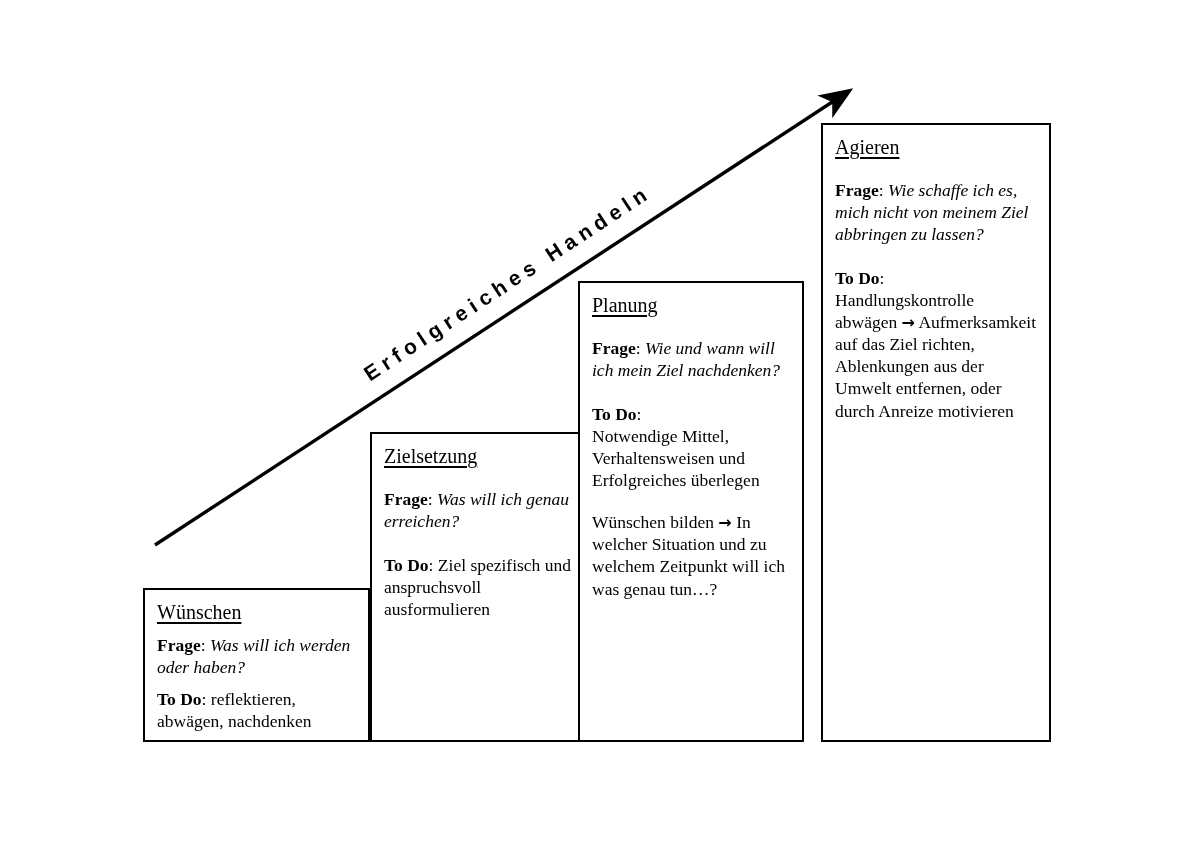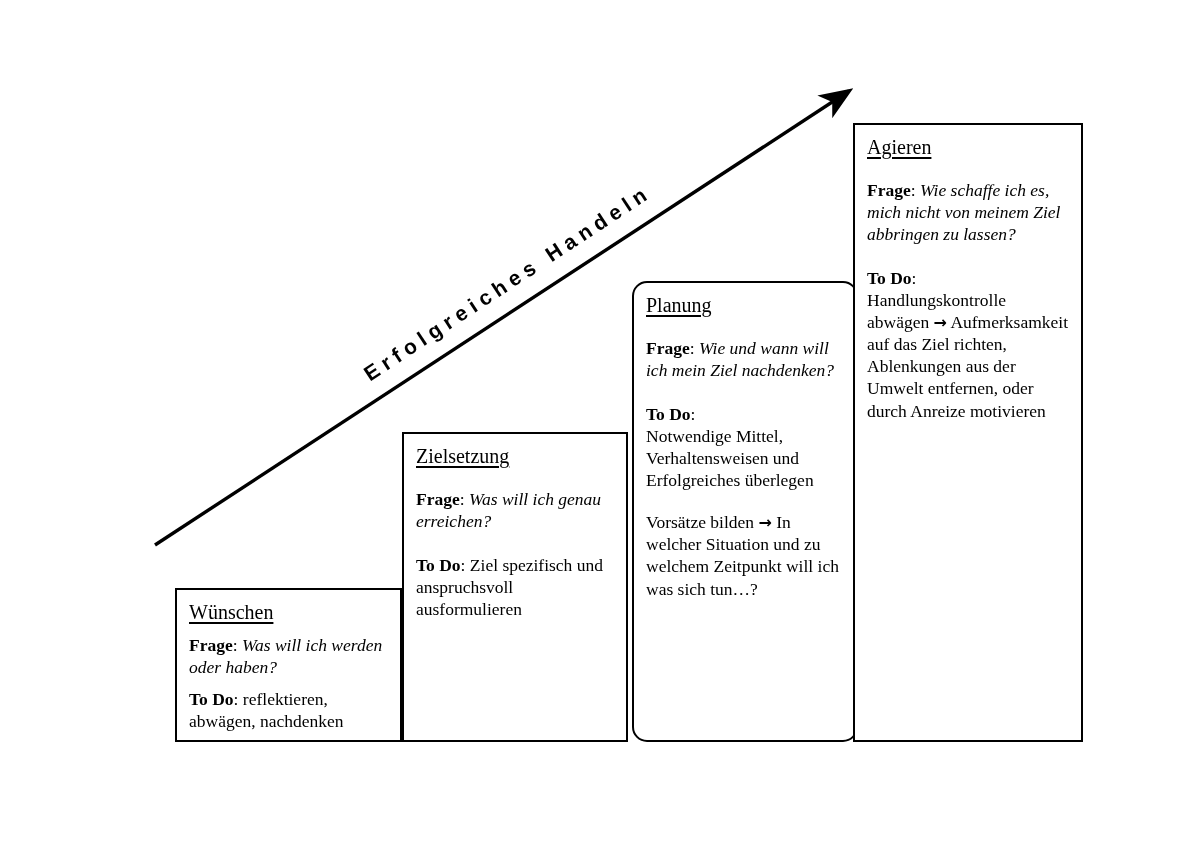--- a/index.html
+++ b/index.html
@@ -21,21 +21,20 @@
 
   
   .stage-box {
     position: absolute;
     box-sizing: border-box;
     border: 2px solid #000000;
     background: #ffffff;
     padding: 10px 12px 20px 12px;
     font-size: 17.5px;
     line-height: 1.26;
-    margin-left: 32px;
   }
 
   .stage-title {
     display: inline-block;
     font-size: 20px;
     line-height: 1.2;
     text-decoration: underline;
     text-underline-offset: 3px;
     margin-bottom: 2px;
     white-space: nowrap;
@@ -61,21 +60,21 @@
   
   .gap-sm { height: 10px; }
   .gap-md { height: 20px; }
   .gap-lg { height: 22px; }
   .gap-title-sm { height: 8px; }
   .gap-title-md { height: 18px; }
 
   
   #box-wuenschen  { left: 143px; top: 588px; width: 227px; height: 154px; }
   #box-zielsetzung{ left: 370px; top: 432px; width: 226px; height: 310px; }
-  #box-planung    { left: 600px; top: 281px; width: 226px; height: 461px; border-radius: 15px; }
+  #box-planung    { left: 578px; top: 281px; width: 226px; height: 461px; }
   #box-agieren    { left: 821px; top: 123px; width: 230px; height: 619px; }
 
   
   #arrow-svg {
     position: absolute;
     left: 0;
     top: 0;
     width: 1200px;
     height: 848px;
     pointer-events: none;
@@ -129,21 +128,21 @@
     <p class="stage-para"><span class="lead">To Do</span><span>: </span><span>Ziel spezifisch und anspruchsvoll ausformulieren</span></p>
   </div>
 
   <div class="stage-box" id="box-planung">
     <div class="stage-title">Planung</div>
     <div class="gap-title-md"></div>
     <p class="stage-para"><span class="lead">Frage</span><span>: </span><span class="ital">Wie und wann will ich mein Ziel nachdenken?</span></p>
     <div class="gap-lg"></div>
     <p class="stage-para"><span class="lead">To Do</span><span>:</span><br><span>Notwendige Mittel, Verhaltensweisen und Erfolgreiches überlegen</span></p>
     <div class="gap-md"></div>
-    <p class="stage-para"><span>Vorsätze bilden </span><span class="arrow-glyph">→</span><span> In welcher Situation und zu welchem Zeitpunkt will ich was sich tun…?</span></p>
+    <p class="stage-para"><span>Wünschen bilden </span><span class="arrow-glyph">→</span><span> In welcher Situation und zu welchem Zeitpunkt will ich was genau tun…?</span></p>
   </div>
 
   <div class="stage-box" id="box-agieren">
     <div class="stage-title">Agieren</div>
     <div class="gap-title-md"></div>
     <p class="stage-para"><span class="lead">Frage</span><span>: </span><span class="ital">Wie schaffe ich es, mich nicht von meinem Ziel abbringen zu lassen?</span></p>
     <div class="gap-lg"></div>
     <p class="stage-para"><span class="lead">To Do</span><span>:</span><br><span>Handlungskontrolle abwägen </span><span class="arrow-glyph">→</span><span> Aufmerksamkeit auf das Ziel richten, Ablenkungen aus der Umwelt entfernen, oder durch Anreize motivieren</span></p>
   </div>
 

